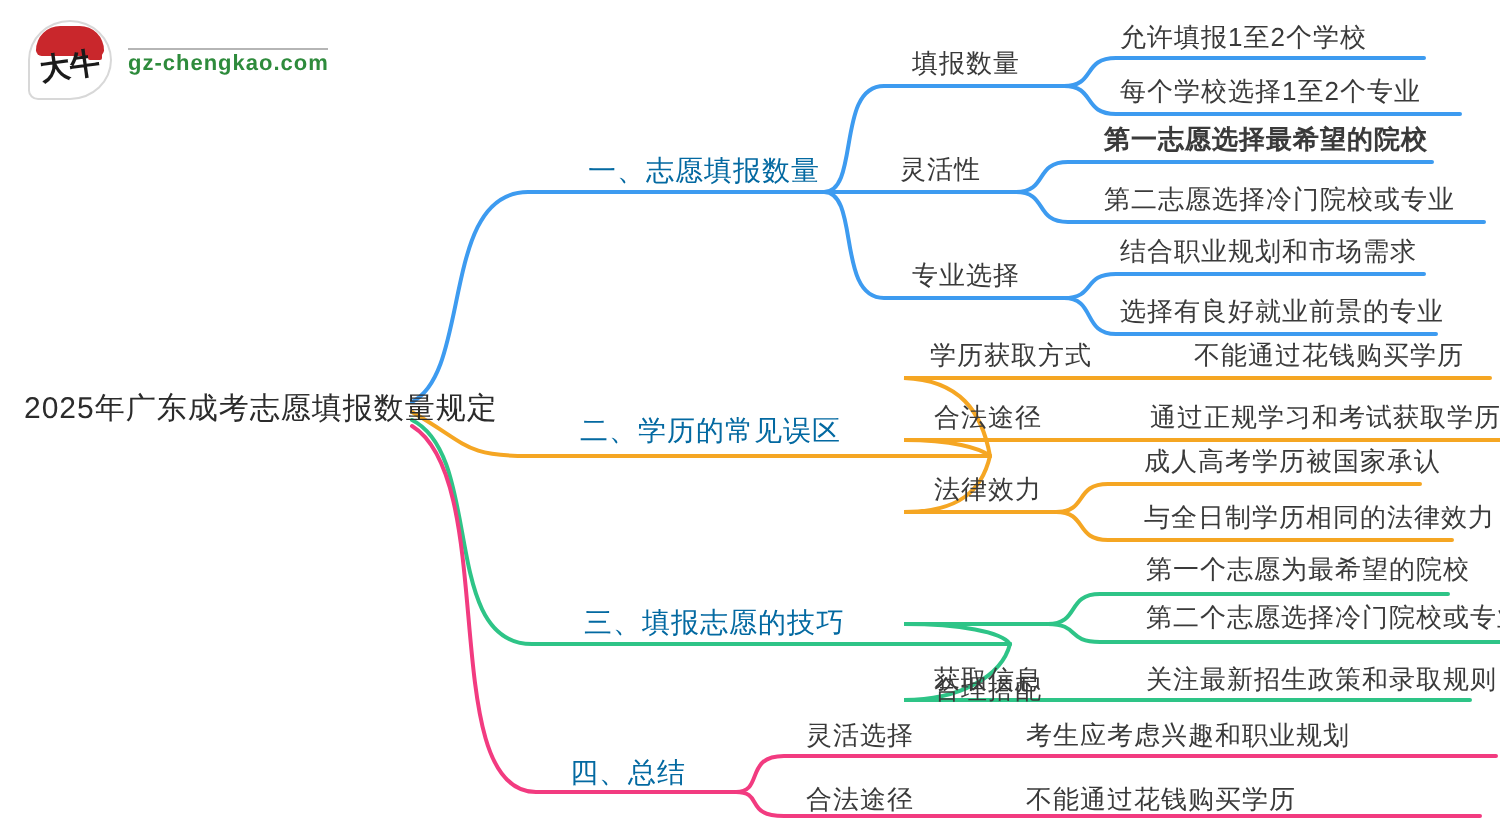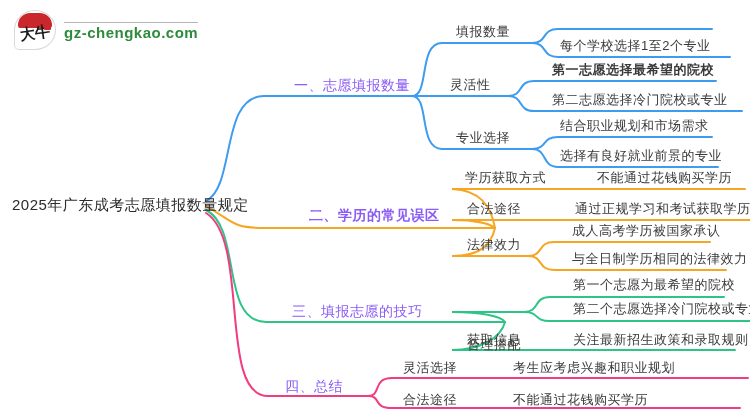--- a/index.html
+++ b/index.html
@@ -10,42 +10,42 @@
   svg.wires{position:absolute;left:0;top:0;width:750px;height:410px;}
   svg.wires path{fill:none;stroke-width:2;stroke-linecap:round;}
   .stroke-b1{stroke:#3d9bf0;}
   .stroke-b2{stroke:#f5a623;}
   .stroke-b3{stroke:#2ec487;}
   .stroke-b4{stroke:#f23b80;}
   .node{
     position:absolute;white-space:nowrap;color:#3a3a3a;
     font-size:13px;line-height:15px;letter-spacing:0.5px;
   }
-  .branch-label{font-size:14px;line-height:17px;color:#8b5cf6;text-align:center;}
+  .branch-label{font-size:14px;line-height:17px;color:#0369a1;text-align:center;}
   .root-label{font-size:15px;line-height:19px;color:#2b2b2b;letter-spacing:0.5px;}
   
   .logo{position:absolute;left:14px;top:10px;display:flex;align-items:center;cursor:pointer;}
   .logo-badge{
     position:relative;width:40px;height:38px;border:1px solid #d8d8d8;border-radius:50% 50% 50% 12%;
     background:#fff;overflow:hidden;flex:0 0 auto;
   }
   .logo-arc{
     position:absolute;left:3px;top:2px;width:34px;height:15px;
     border-radius:17px 17px 4px 4px;background:#c9272c;
   }
   .logo-chars{
     position:absolute;left:0;right:0;top:13px;text-align:center;
     font-family:"Liberation Serif","DejaVu Serif",serif;
     font-weight:bold;font-size:15px;color:#1a1a1a;transform:rotate(-8deg);
   }
   .logo-seal{position:absolute;right:4px;top:12px;width:7px;height:7px;background:#c9272c;border-radius:1px;}
   .logo-text{margin-left:8px;}
   .logo-title{font-size:17px;font-weight:bold;color:#2e8b3c;letter-spacing:1.5px;}
   .logo-domain{
-    font-size:15px;font-weight:bold;color:#2e8b3c;letter-spacing:0.5px;
+    font-size:11px;font-weight:bold;color:#2e8b3c;letter-spacing:0.5px;
     border-top:1px solid #b5b5b5;margin-top:2px;padding-top:1px;
   }
 </style>
 </head>
 <body>
 
 <div id="stage">
 
   <svg class="wires" viewBox="0 0 750 410">
 
@@ -86,29 +86,30 @@
     </div>
     <div class="logo-text">
       <div class="logo-domain">gz-chengkao.com</div>
     </div>
   </div>
 
   <div class="node root-label" style="left:12px;top:195px;">2025年广东成考志愿填报数量规定</div>
 
   <div class="node branch-label" style="left:294px;top:77px;">一、志愿填报数量</div>
   <div class="node" style="left:456px;top:24px;">填报数量</div>
+  <div class="node" style="left:560px;top:11px;">允许填报1至2个学校</div>
   <div class="node" style="left:560px;top:38px;">每个学校选择1至2个专业</div>
   <div class="node" style="left:450px;top:77px;">灵活性</div>
   <div class="node" style="left:552px;top:62px;font-weight:bold;">第一志愿选择最希望的院校</div>
   <div class="node" style="left:552px;top:92px;">第二志愿选择冷门院校或专业</div>
   <div class="node" style="left:456px;top:130px;">专业选择</div>
   <div class="node" style="left:560px;top:118px;font-family:Liberation Serif, serif;">结合职业规划和市场需求</div>
   <div class="node" style="left:560px;top:148px;">选择有良好就业前景的专业</div>
 
-  <div class="node branch-label" style="left:309px;top:207px;font-weight:bold;">二、学历的常见误区</div>
+  <div class="node branch-label" style="left:290px;top:207px;">二、学历的常见误区</div>
   <div class="node" style="left:465px;top:170px;">学历获取方式</div>
   <div class="node" style="left:597px;top:170px;">不能通过花钱购买学历</div>
   <div class="node" style="left:467px;top:201px;">合法途径</div>
   <div class="node" style="left:575px;top:201px;">通过正规学习和考试获取学历</div>
   <div class="node" style="left:467px;top:237px;">法律效力</div>
   <div class="node" style="left:572px;top:223px;text-align:center;">成人高考学历被国家承认</div>
   <div class="node" style="left:572px;top:251px;">与全日制学历相同的法律效力</div>
 
   <div class="node branch-label" style="left:292px;top:303px;">三、填报志愿的技巧</div>
   <div class="node" style="left:467px;top:293px;margin-top:44px;">合理搭配</div>

